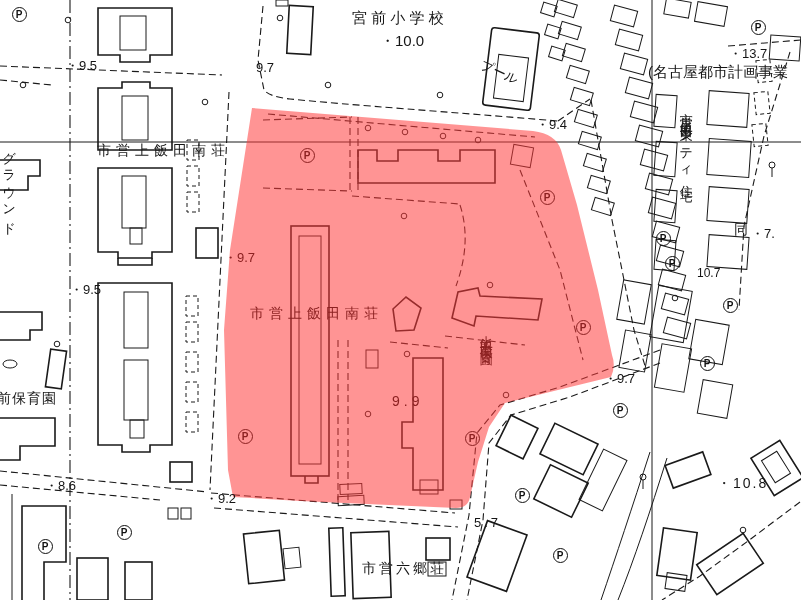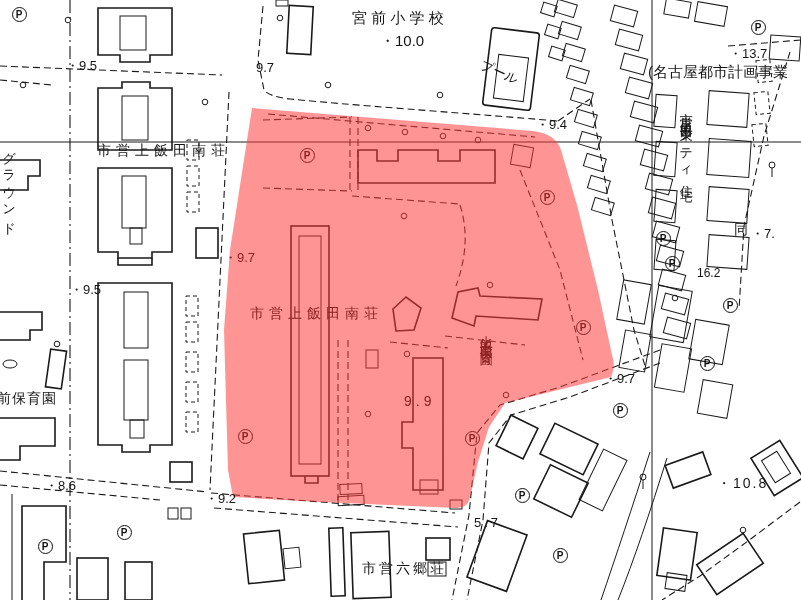--- a/index.html
+++ b/index.html
@@ -241,28 +241,28 @@
       <div class="map-label" style="left: 256px; top: 61px; font-size: 13px; text-align: right;">9.7</div>
       <div class="map-label" style="left: 648px; top: 64px; font-size: 15px;">(名古屋都市計画事業</div>
       <div class="map-label" style="left: 729px; top: 47px; font-size: 13px;">・13.7</div>
       <div class="map-label" style="left: 536px; top: 118px; font-size: 13px;">・9.4</div>
       <div class="map-label" style="left: 97px; top: 143px; font-size: 14px; letter-spacing: 5px;">市営上飯田南荘</div>
       <div class="map-label v" style="left: 2px; top: 142px; font-size: 13px;">グラウンド</div>
       <div class="map-label" style="left: 66px; top: 59px; font-size: 13px;">・9.5</div>
       <div class="map-label" style="left: 70px; top: 283px; font-size: 13px;">・9.5</div>
       <div class="map-label r" style="left: 224px; top: 251px; font-size: 13px;">・9.7</div>
       <div class="map-label r" style="left: 250px; top: 306px; font-size: 14px; letter-spacing: 5px;">市営上飯田南荘</div>
-      <div class="map-label r" style="left: 392px; top: 394px; font-size: 14px; letter-spacing: 4px; margin-left: 12px;">9.9</div>
+      <div class="map-label r" style="left: 392px; top: 394px; font-size: 14px; letter-spacing: 4px;">9.9</div>
       <div class="map-label r v" style="left: 479px; top: 325px; font-size: 13px;">上飯田南保育園</div>
       <div class="map-label" style="left: 604px; top: 372px; font-size: 13px;">・9.7</div>
       <div class="map-label" style="left: 474px; top: 516px; font-size: 13px; letter-spacing: 3px;">5.7</div>
       <div class="map-label" style="left: 205px; top: 492px; font-size: 13px; text-align: center;">・9.2</div>
       <div class="map-label" style="left: 45px; top: 479px; font-size: 13px;">・8.6</div>
       <div class="map-label" style="left: 717px; top: 476px; font-size: 14px; letter-spacing: 2px;">・10.8</div>
-      <div class="map-label" style="left: 697px; top: 267px; font-size: 12px;">16.2</div>
+      <div class="map-label" style="left: 697px; top: 267px; font-size: 12px;">10.7</div>
       <div class="map-label" style="left: 751px; top: 227px; font-size: 13px;">・7.</div>
       <div class="map-label" style="left: 362px; top: 561px; font-size: 14px; letter-spacing: 3px;">市営六郷荘</div>
       <div class="map-label" style="left: -3px; top: 391px; font-size: 14px; letter-spacing: 1px;">前保育園</div>
       <div class="map-label v" style="left: 679px; top: 103px; font-size: 13px;">市営上飯田東シティ住宅</div>
       <div class="map-label" style="left: 734px; top: 222px; font-size: 14px;">同</div>
       <div class="p-mark" style="left: 11.5px; top: 6.5px;">P</div>
       <div class="p-mark" style="left: 37.5px; top: 538.5px;">P</div>
       <div class="p-mark" style="left: 116.5px; top: 524.5px;">P</div>
       <div class="p-mark" style="left: 514.5px; top: 487.5px;">P</div>
       <div class="p-mark" style="left: 552.5px; top: 547.5px;">P</div>

